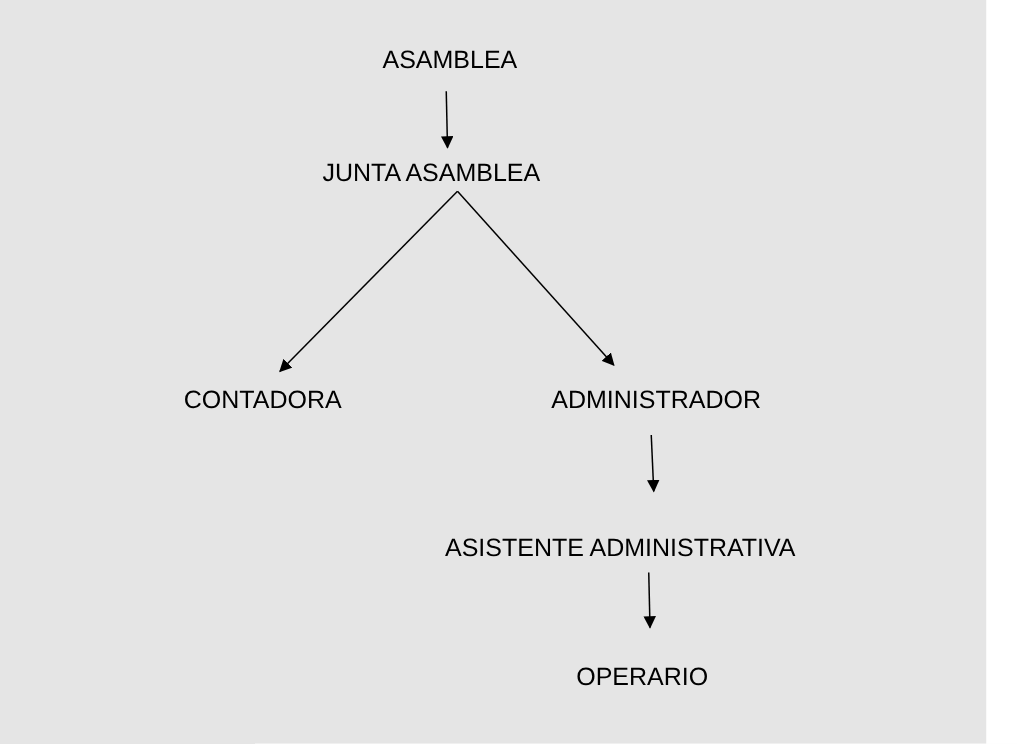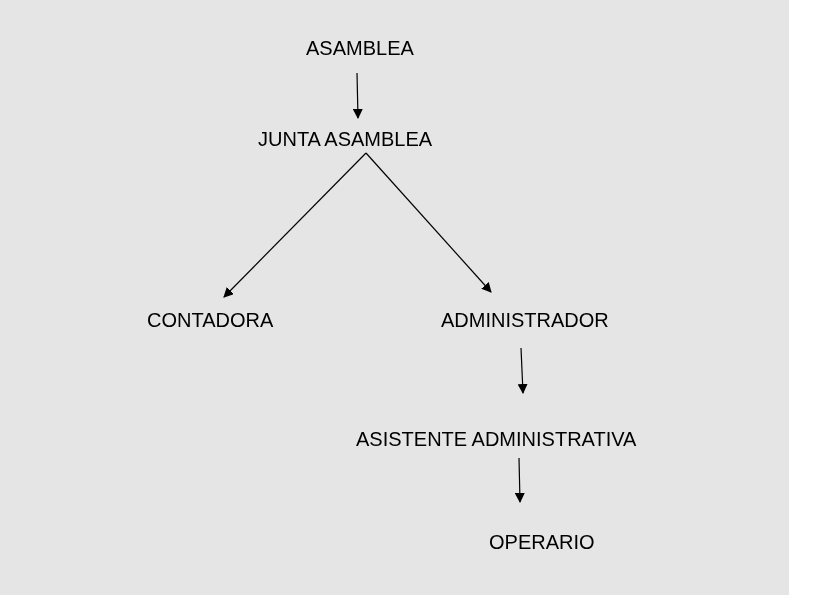--- a/index.html
+++ b/index.html
@@ -22,14 +22,14 @@
     <line x1="366" y1="153" x2="491" y2="292" stroke="#000" stroke-width="1.2" marker-end="url(#arr)"></line>
     <line x1="521" y1="348" x2="523" y2="393" stroke="#000" stroke-width="1.2" marker-end="url(#arr)"></line>
     <line x1="519" y1="458" x2="520" y2="502" stroke="#000" stroke-width="1.2" marker-end="url(#arr)"></line>
   </svg>
 
   <div class="node" style="left:306px; top:37px;">ASAMBLEA</div>
   <div class="node" style="left:258px; top:128px;">JUNTA ASAMBLEA</div>
   <div class="node" style="left:147px; top:309px;">CONTADORA</div>
   <div class="node" style="left:441px; top:309px;">ADMINISTRADOR</div>
   <div class="node" style="left:356px; top:428px;">ASISTENTE ADMINISTRATIVA</div>
-  <div class="node" style="left:461px; top:531px;margin-left:28px;">OPERARIO</div>
+  <div class="node" style="left:461px; top:531px;">OPERARIO</div>
 </div>
 
 </body></html>

